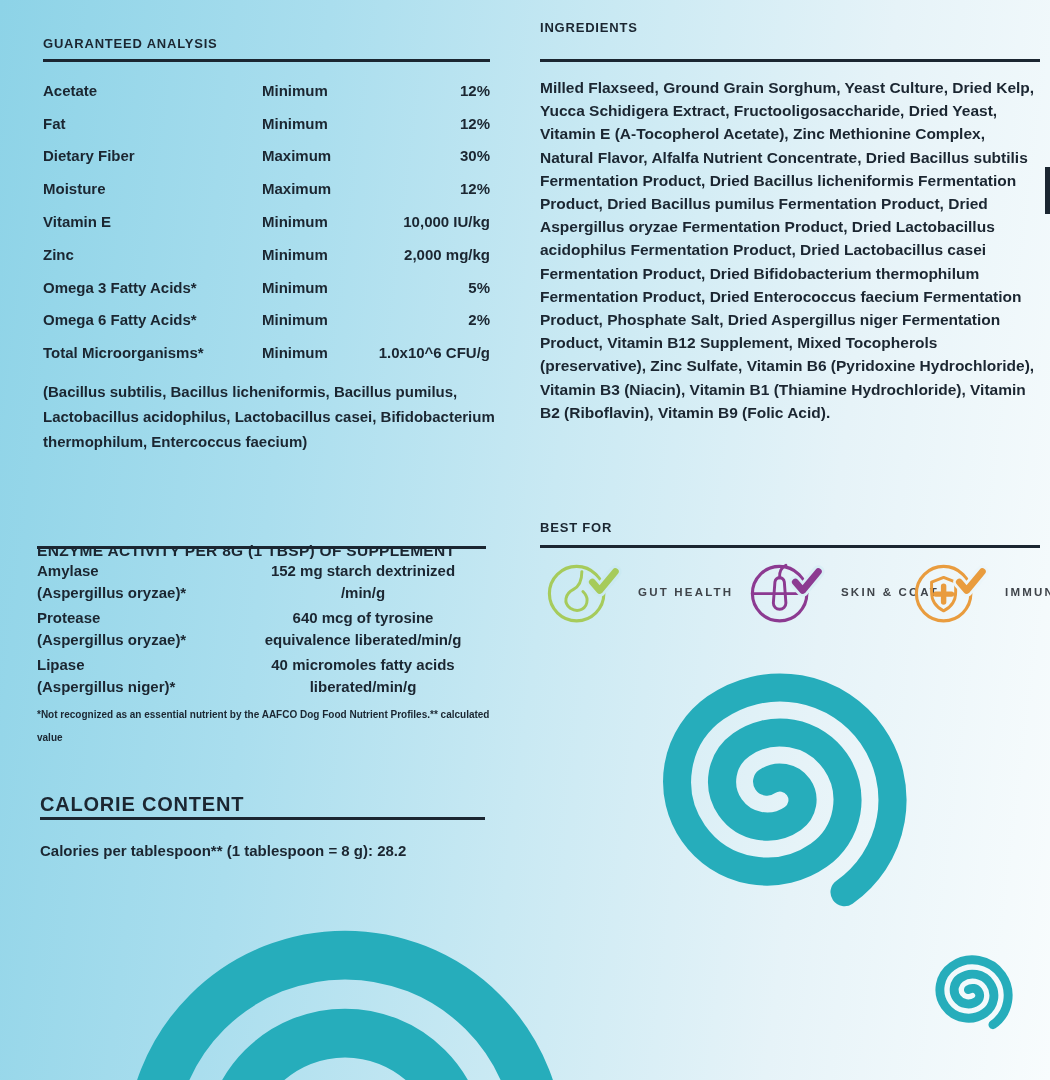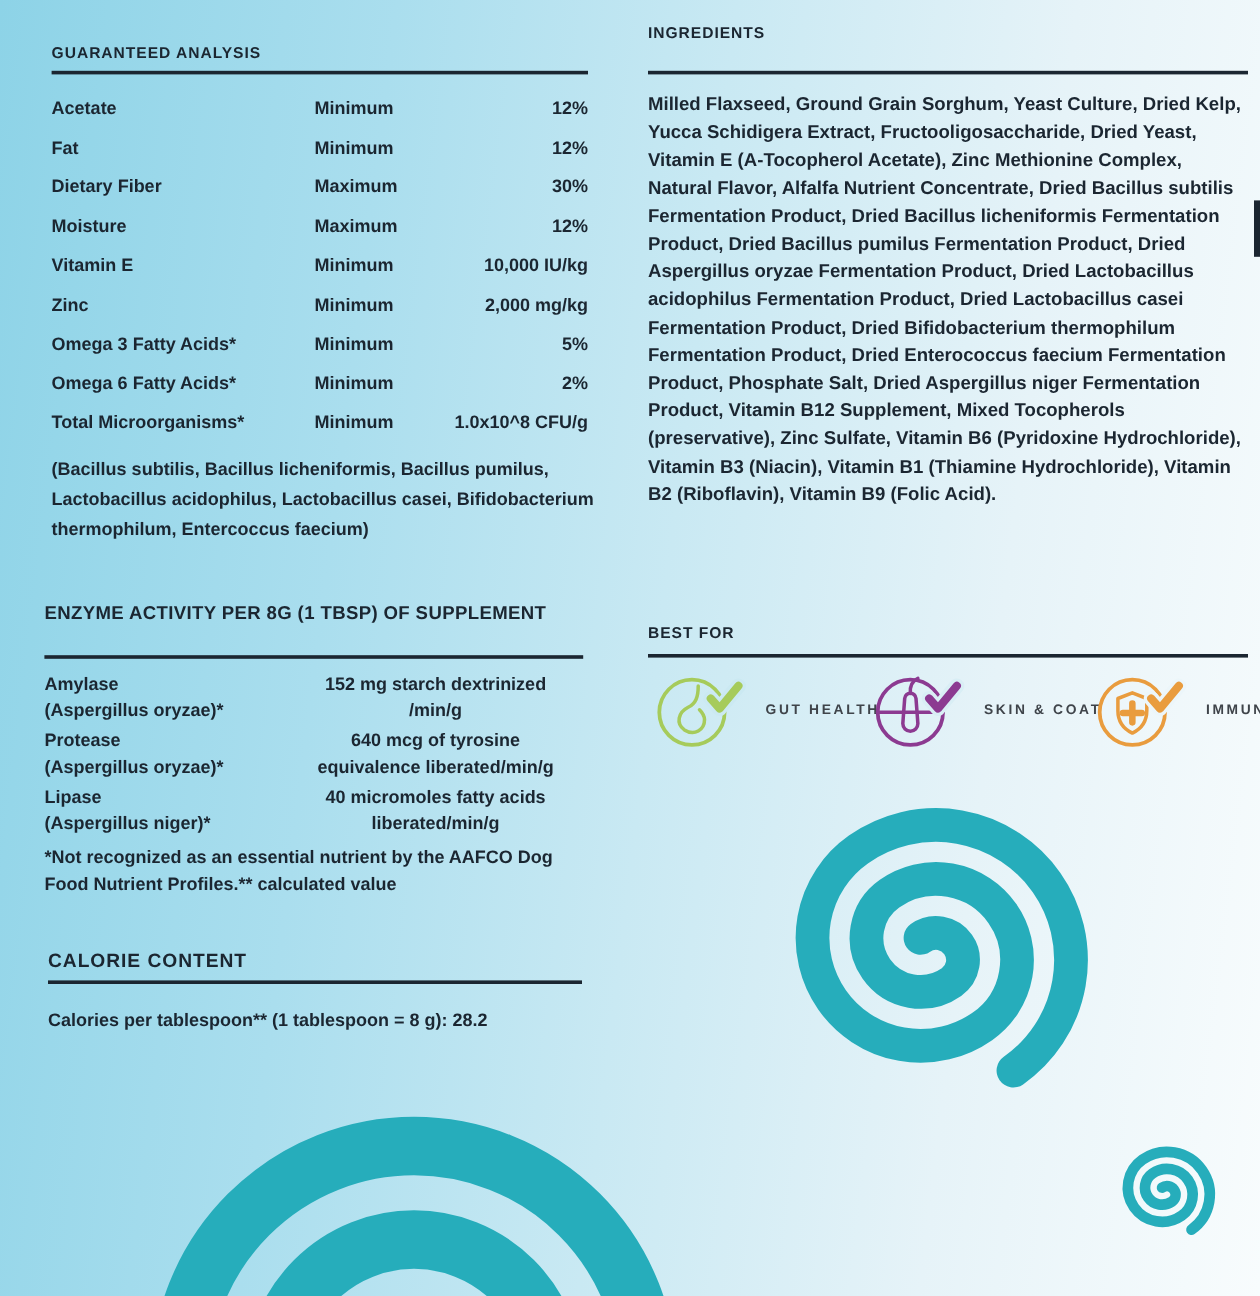--- a/index.html
+++ b/index.html
@@ -18,21 +18,21 @@
   .ga-row{display:flex;align-items:center;height:32.8px;font-weight:bold;font-size:15px;}
   .ga-name{width:219px;}
   .ga-qual{width:108px;}
   .ga-val{flex:1;text-align:right;}
   #ga-note{left:43px;top:379px;width:452px;font-weight:bold;font-size:15px;line-height:25px;}
   
   #enz-rows{left:37px;top:560px;width:452px;}
   .enz-row{display:flex;margin-bottom:3px;font-weight:bold;font-size:15px;line-height:22px;}
   .enz-left{width:200px;}
   .enz-right{flex:1;text-align:center;}
-  #enz-foot{left:37px;top:704px;width:462px;font-weight:bold;font-size:15px;line-height:22.5px;}
+  #enz-foot{left:37px;top:704px;width:462px;font-weight:bold;font-size:10px;line-height:22.5px;}
   #cal-text{left:40px;top:842px;width:480px;font-weight:bold;font-size:15px;white-space:nowrap;}
   
   #ing-text{left:540px;top:76px;width:498px;font-weight:bold;font-size:15.5px;line-height:23.2px;}
   
   .bf-item{display:flex;align-items:center;gap:13px;}
   .bf-label{font-weight:bold;font-size:11.5px;letter-spacing:2.2px;color:#3f444a;white-space:nowrap;}
   .icon-svg{display:block;}
   #edge-mark{right:0;top:167px;width:5px;height:47px;background:#1b2631;}
 </style>
 </head>
@@ -80,68 +80,68 @@
       <span class="ga-val">5%</span>
     </div>
     <div class="ga-row">
       <span class="ga-name">Omega 6 Fatty Acids*</span>
       <span class="ga-qual">Minimum</span>
       <span class="ga-val">2%</span>
     </div>
     <div class="ga-row">
       <span class="ga-name">Total Microorganisms*</span>
       <span class="ga-qual">Minimum</span>
-      <span class="ga-val">1.0x10^8 CFU/g</span>
+      <span class="ga-val">1.0x10^6 CFU/g</span>
     </div>
   </div>
 
   <div class="abs" id="ga-note">(Bacillus subtilis, Bacillus licheniformis, Bacillus pumilus, Lactobacillus acidophilus, Lactobacillus casei, Bifidobacterium thermophilum, Entercoccus faecium)</div>
 
-  <div class="abs sec-title small" style="left:37px;top:503px;">ENZYME ACTIVITY PER 8G (1 TBSP) OF SUPPLEMENT</div>
+  <div class="abs sec-title small" style="left:37px;top:542px;">ENZYME ACTIVITY PER 8G (1 TBSP) OF SUPPLEMENT</div>
   <div class="abs rule" style="left:37px;top:546px;width:449px;"></div>
 
   <div class="abs" id="enz-rows">
     <div class="enz-row">
       <span class="enz-left"><span>Amylase</span><br><span>(Aspergillus oryzae)*</span></span>
       <span class="enz-right"><span>152 mg starch dextrinized</span><br><span>/min/g</span></span>
     </div>
     <div class="enz-row">
       <span class="enz-left"><span>Protease</span><br><span>(Aspergillus oryzae)*</span></span>
       <span class="enz-right"><span>640 mcg of tyrosine</span><br><span>equivalence liberated/min/g</span></span>
     </div>
     <div class="enz-row">
       <span class="enz-left"><span>Lipase</span><br><span>(Aspergillus niger)*</span></span>
       <span class="enz-right"><span>40 micromoles fatty acids</span><br><span>liberated/min/g</span></span>
     </div>
   </div>
 
   <div class="abs" id="enz-foot">*Not recognized as an essential nutrient by the AAFCO Dog Food Nutrient Profiles.** calculated value</div>
 
-  <div class="abs sec-title" style="left:40px;top:793px;font-size:16px;">CALORIE CONTENT</div>
+  <div class="abs sec-title" style="left:40px;top:793px;font-size:20px;">CALORIE CONTENT</div>
   <div class="abs rule" style="left:40px;top:817px;width:445px;"></div>
   <div class="abs" id="cal-text">Calories per tablespoon** (1 tablespoon = 8 g): 28.2</div>
 
   <div class="abs sec-title" style="left:540px;top:20px;">INGREDIENTS</div>
   <div class="abs rule" style="left:540px;top:59px;width:500px;"></div>
   <div class="abs" id="ing-text">Milled Flaxseed, Ground Grain Sorghum, Yeast Culture, Dried Kelp, Yucca Schidigera Extract, Fructooligosaccharide, Dried Yeast, Vitamin E (A-Tocopherol Acetate), Zinc Methionine Complex, Natural Flavor, Alfalfa Nutrient Concentrate, Dried Bacillus subtilis Fermentation Product, Dried Bacillus licheniformis Fermentation Product, Dried Bacillus pumilus Fermentation Product, Dried Aspergillus oryzae Fermentation Product, Dried Lactobacillus acidophilus Fermentation Product, Dried Lactobacillus casei Fermentation Product, Dried Bifidobacterium thermophilum Fermentation Product, Dried Enterococcus faecium Fermentation Product, Phosphate Salt, Dried Aspergillus niger Fermentation Product, Vitamin B12 Supplement, Mixed Tocopherols (preservative), Zinc Sulfate, Vitamin B6 (Pyridoxine Hydrochloride), Vitamin B3 (Niacin), Vitamin B1 (Thiamine Hydrochloride), Vitamin B2 (Riboflavin), Vitamin B9 (Folic Acid).</div>
 
   <div class="abs sec-title" style="left:540px;top:520px;">BEST FOR</div>
   <div class="abs rule" style="left:540px;top:545px;width:500px;"></div>
 
   <div class="abs bf-item" style="left:545px;top:558px;">
     <svg class="icon-svg" width="80" height="67" viewBox="0 0 76 64">
       <circle cx="30" cy="34" r="26" fill="none" stroke="#a6cb5b" stroke-width="3"></circle>
       <path d="M 35 13 c 0 9 -2 14 -8 17 c -8 4 -10 13 -3 18 c 8 5 16 0 16 -8 c 0 -4 -2 -6 -4 -8" fill="none" stroke="#a6cb5b" stroke-width="2.8" stroke-linecap="round"></path>
       <polyline points="45,23 52,31 67,13" fill="none" stroke="#cbe9f2" stroke-width="12" stroke-linecap="round" stroke-linejoin="round"></polyline>
       <polyline points="45,23 52,31 67,13" fill="none" stroke="#a6cb5b" stroke-width="6.5" stroke-linecap="round" stroke-linejoin="round"></polyline>
     </svg>
     <span class="bf-label">GUT HEALTH</span>
   </div>
 
-  <div class="abs bf-item" style="left:727px;top:558px;">
+  <div class="abs bf-item" style="left:748px;top:558px;">
     <svg class="icon-svg" width="80" height="67" viewBox="0 0 76 64">
       <circle cx="30" cy="34" r="26" fill="none" stroke="#8c3a91" stroke-width="3"></circle>
       <line x1="4" y1="34" x2="56" y2="34" stroke="#8c3a91" stroke-width="2.8" stroke-linecap="round"></line>
       <path d="M 25.5 23 l -1.5 20 a 6 6 0 0 0 12 0 L 34.5 23 c -1 -5.5 -8 -5.5 -9 0 z" fill="none" stroke="#8c3a91" stroke-width="2.8" stroke-linejoin="round"></path>
       <path d="M 30 19 c -0.5 -6 1.5 -10 6 -12" fill="none" stroke="#8c3a91" stroke-width="2.8" stroke-linecap="round"></path>
       <polyline points="45,23 52,31 67,13" fill="none" stroke="#d9eef5" stroke-width="12" stroke-linecap="round" stroke-linejoin="round"></polyline>
       <polyline points="45,23 52,31 67,13" fill="none" stroke="#8c3a91" stroke-width="6.5" stroke-linecap="round" stroke-linejoin="round"></polyline>
     </svg>
     <span class="bf-label">SKIN &amp; COAT</span>
   </div>

